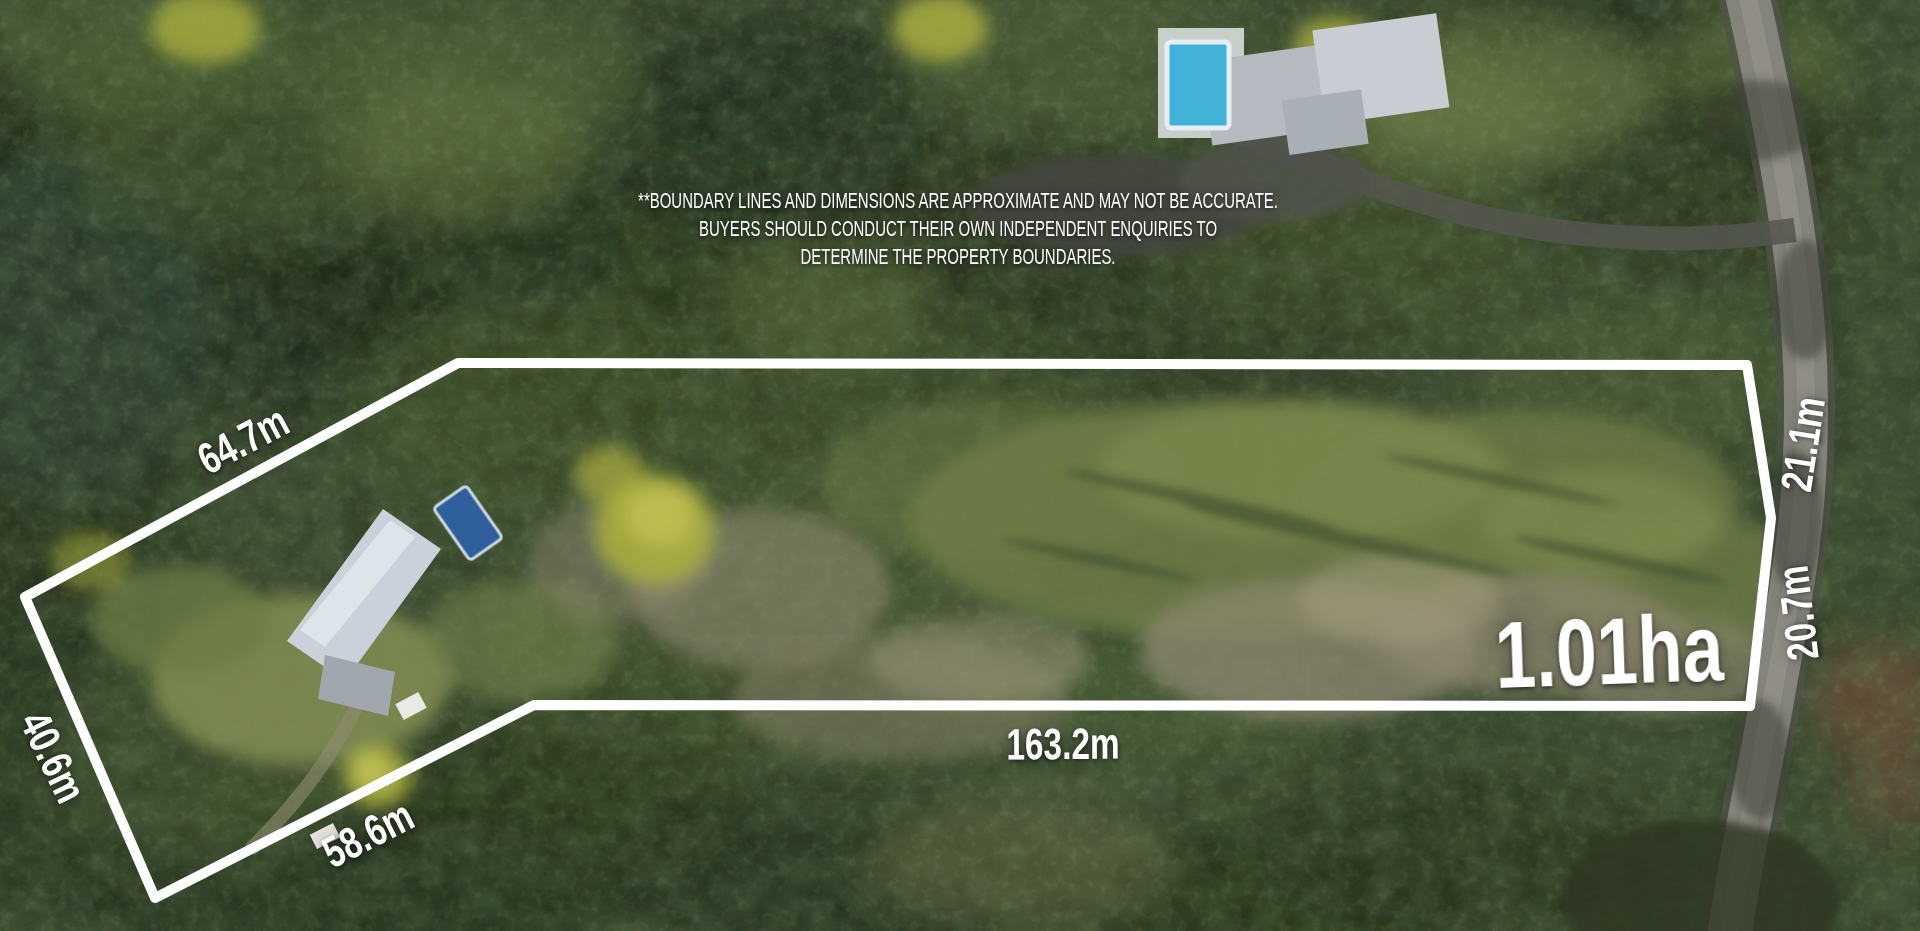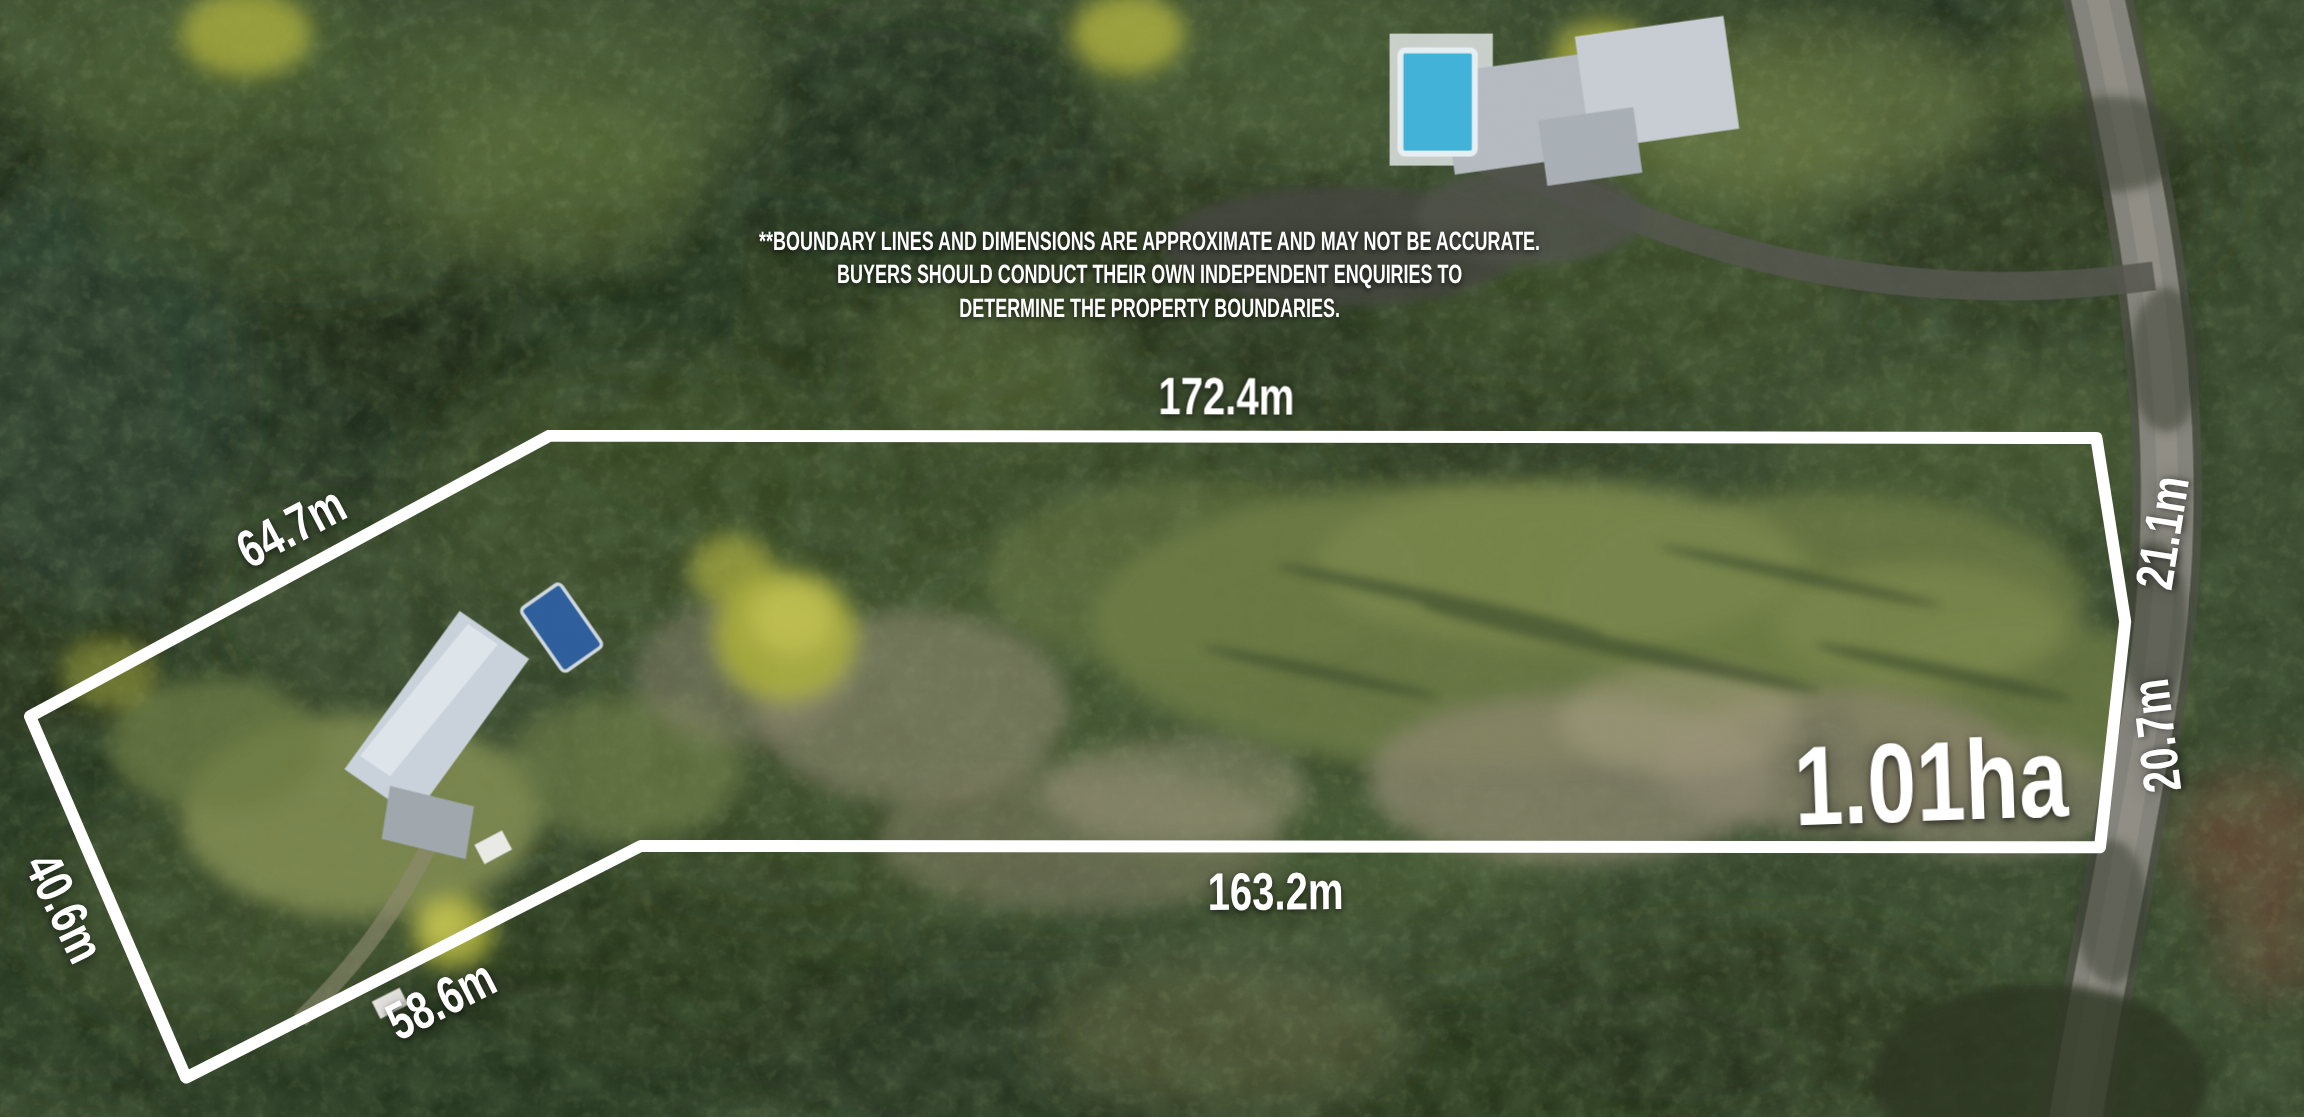--- a/index.html
+++ b/index.html
@@ -22,21 +22,21 @@
   .lbl-ru     { left:1803px; top:444px; transform:translate(-50%,-50%) rotate(-81deg); }
   .lbl-rl     { left:1798px; top:613px; transform:translate(-50%,-50%) rotate(-97deg); }
   .lbl-bottom { left:1063px; top:744px; transform:translate(-50%,-50%) rotate(-0.4deg); }
   .lbl-ll     { left:368px;  top:834px; transform:translate(-50%,-50%) rotate(-27deg); }
   .lbl-left   { left:53px;   top:757px; transform:translate(-50%,-50%) rotate(64deg); }
   .lbl-area   { left:1609px; top:652px; font-size:94px; transform:translate(-50%,-50%) rotate(-2deg); }
   .lbl-area > span { transform:scaleX(.78); }
 
   .disclaimer {
     position:absolute; left:958px; top:229px; transform:translate(-50%,-50%);
-    text-align:center; color:#ffffff; font-weight:bold; font-size:22px; line-height:28px;
+    text-align:center; color:#ffffff; font-weight:normal; font-size:22px; line-height:28px;
     text-shadow:0 2px 5px rgba(0,0,0,.6), 0 0 14px rgba(0,0,0,.35);
   }
   .disclaimer .inner { display:inline-block; transform:scaleX(.68); }
   .disclaimer .inner div { white-space:nowrap; }
 </style>
 </head>
 <body>
 
 <div class="scene">
 
@@ -191,23 +191,20 @@
   </svg>
 
   <div class="disclaimer">
     <div class="inner">
       <div>**BOUNDARY LINES AND DIMENSIONS ARE APPROXIMATE AND MAY NOT BE ACCURATE.</div>
       <div>BUYERS SHOULD CONDUCT THEIR OWN INDEPENDENT ENQUIRIES TO</div>
       <div>DETERMINE THE PROPERTY BOUNDARIES.</div>
     </div>
   </div>
 
-  <div class="dim lbl-top">
-    <span>172.4m</span>
-  </div>
   <div class="dim lbl-ul">
     <span>64.7m</span>
   </div>
   <div class="dim lbl-ru">
     <span>21.1m</span>
   </div>
   <div class="dim lbl-rl">
     <span>20.7m</span>
   </div>
   <div class="dim lbl-bottom">

